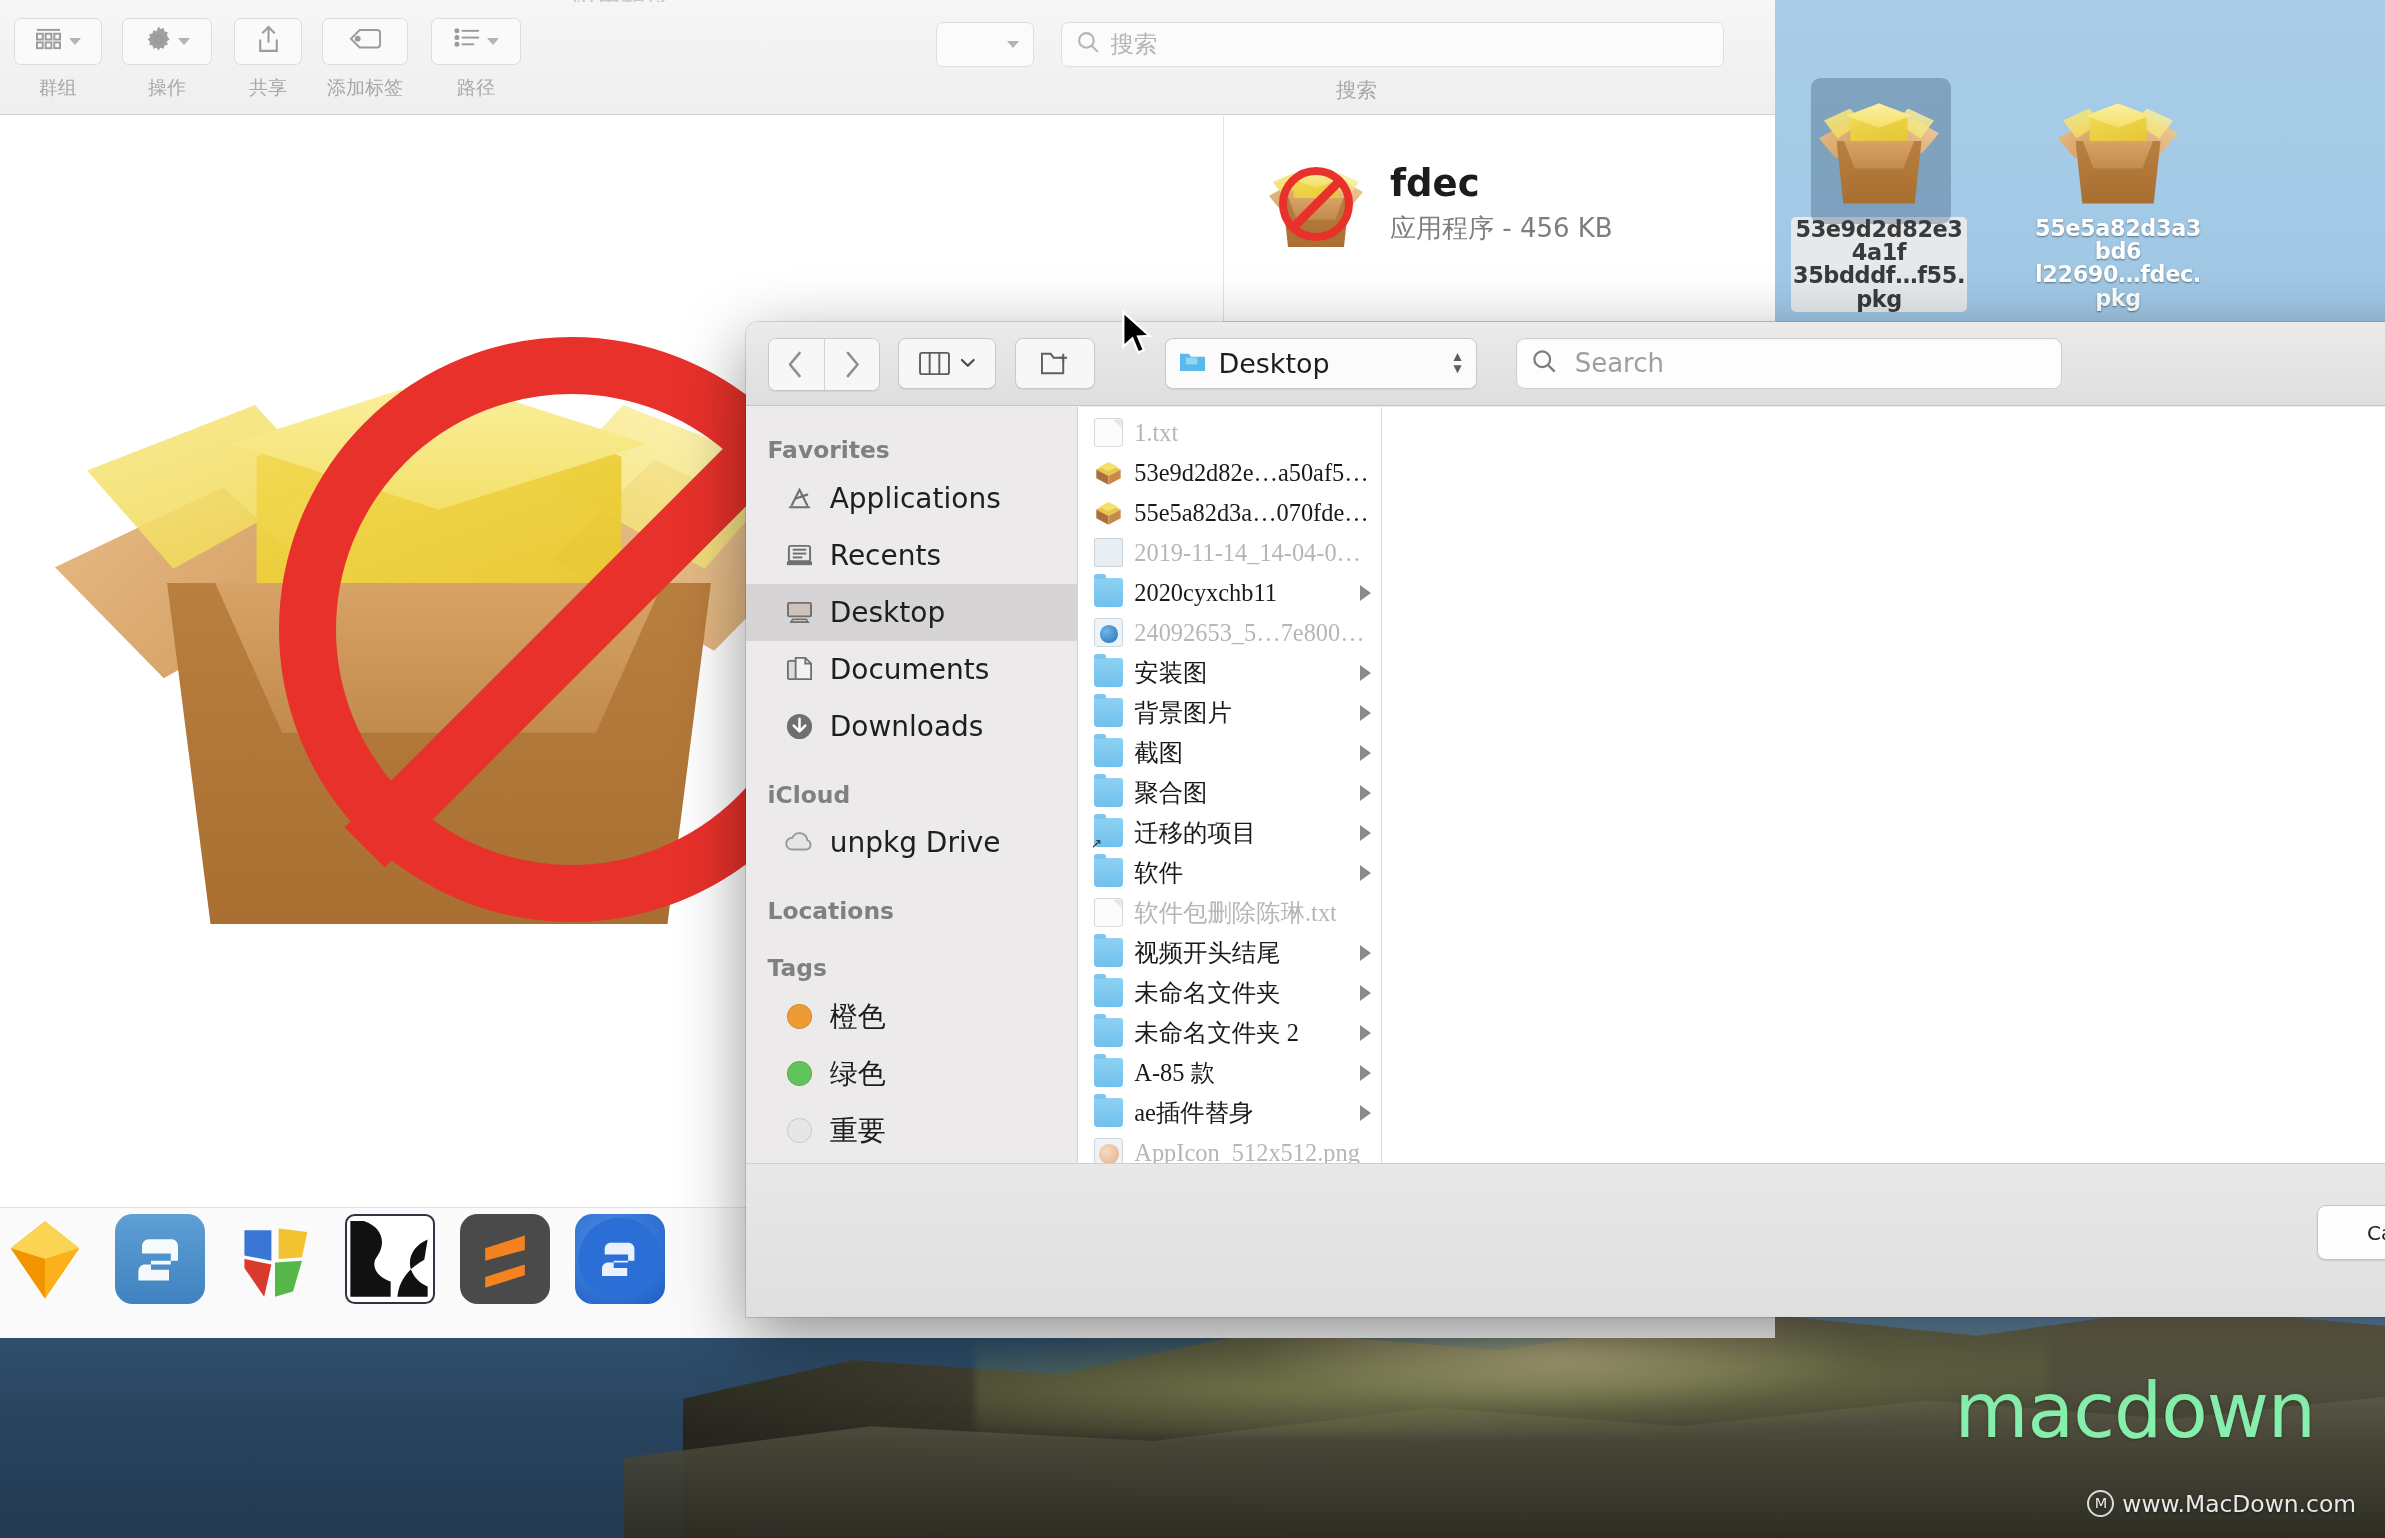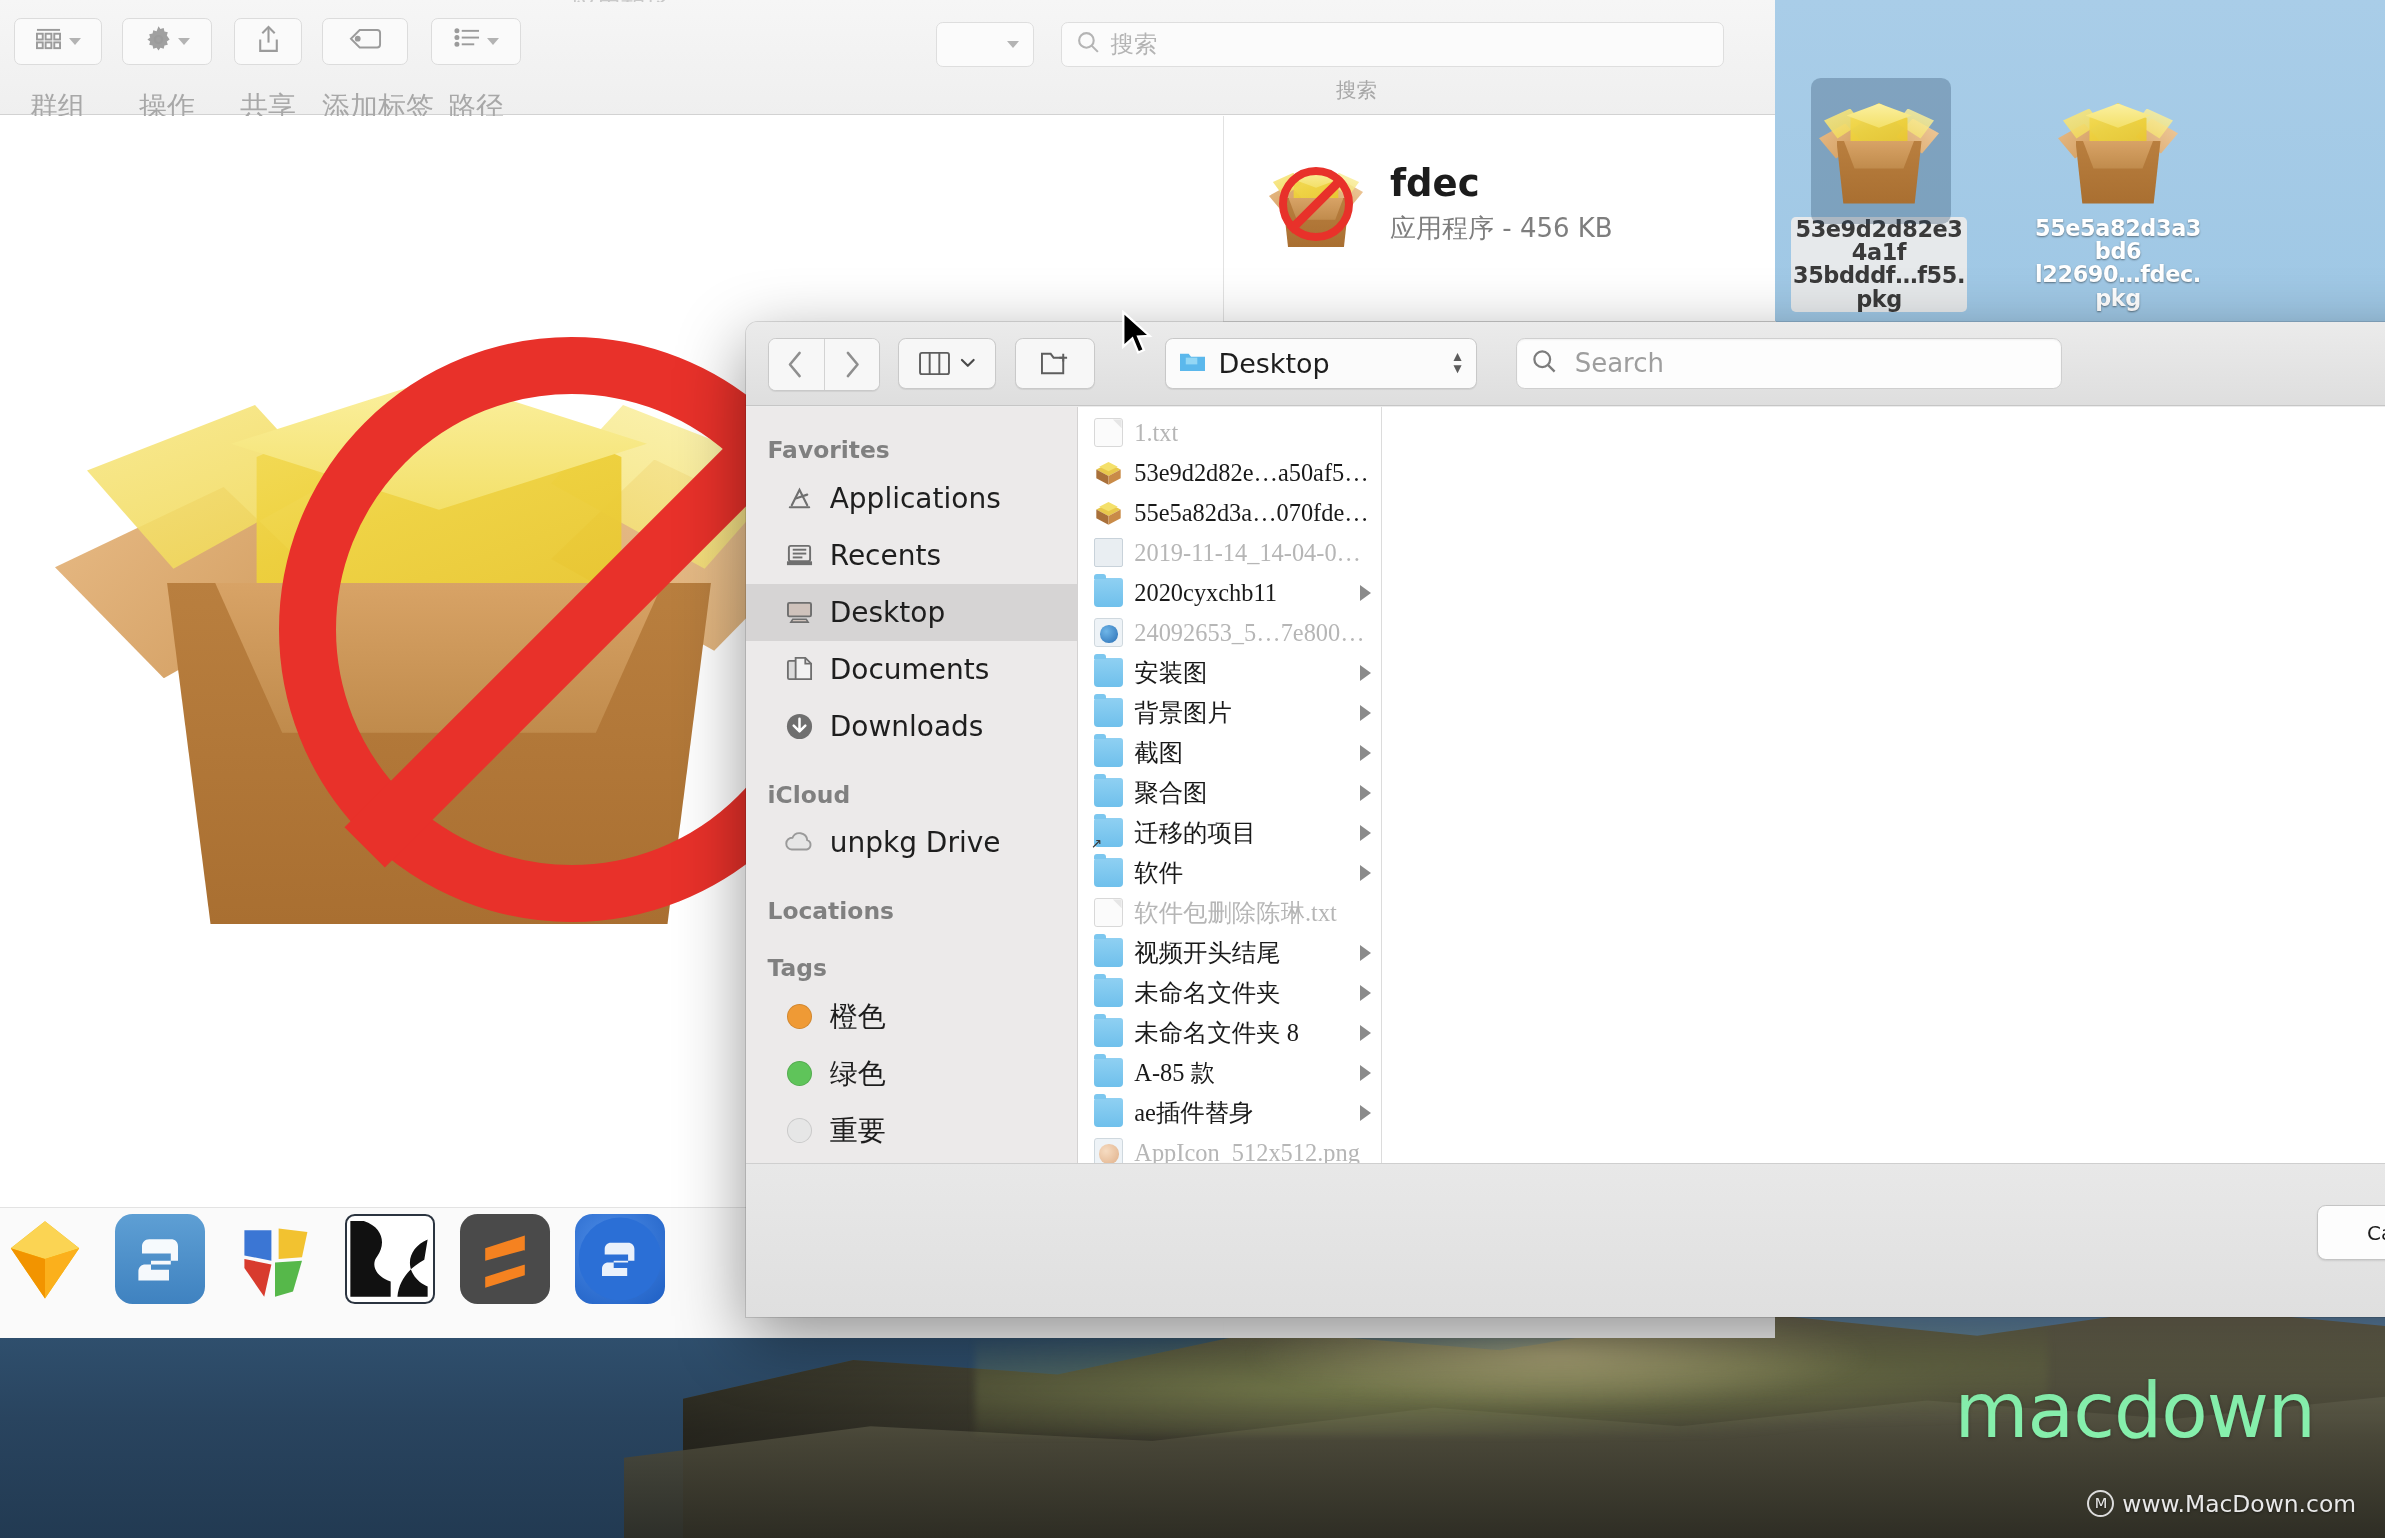--- a/index.html
+++ b/index.html
@@ -136,21 +136,21 @@
     background: linear-gradient(180deg,#f6f6f6,#efefef);
     border-bottom: 1px solid #d2d2d2;
   }
   .tb-group { position: absolute; top: 17.6px; text-align: center; }
   .tb-btn {
     height: 47px; border: 1px solid #dcdcdc; border-radius: 6.8px;
     background: #fafafa; display: flex; align-items: center; justify-content: center;
     gap: 5.9px; padding: 0 11.7px; color: #9b9b9b;
   }
   .tb-caption {
-    margin-top: 23px; font-size: 28px; color: #a8a8a8;
+    margin-top: 10px; font-size: 19px; color: #a8a8a8;
     font-family: "DejaVu Sans", sans-serif; white-space: nowrap;
   }
   .chev { width: 0; height: 0; border-left: 6.8px solid transparent; border-right: 6.8px solid transparent; border-top: 7.8px solid #b3b3b3; }
 
   .finder-search {
     position: absolute; top: 21.5px; left: 1061px; width: 663px; height: 45px;
     border: 1px solid #dedede; border-radius: 6.8px; background: #fbfbfb;
     display: flex; align-items: center; gap: 9.8px; padding: 0 13.7px;
   }
   .finder-search .ph { font-size: 23.4px; color: #b4b4b4; font-family: "DejaVu Sans", sans-serif; }
@@ -809,21 +809,21 @@
               <span class="fname">视频开头结尾</span>
               <span class="arrow"></span>
             </div>
             <div class="file-row">
               <span class="fico folder"></span>
               <span class="fname">未命名文件夹</span>
               <span class="arrow"></span>
             </div>
             <div class="file-row">
               <span class="fico folder"></span>
-              <span class="fname">未命名文件夹 8</span>
+              <span class="fname">未命名文件夹 2</span>
               <span class="arrow"></span>
             </div>
             <div class="file-row">
               <span class="fico folder"></span>
               <span class="fname">A-85 款</span>
               <span class="arrow"></span>
             </div>
             <div class="file-row">
               <span class="fico folder"></span>
               <span class="fname">ae插件替身</span>

